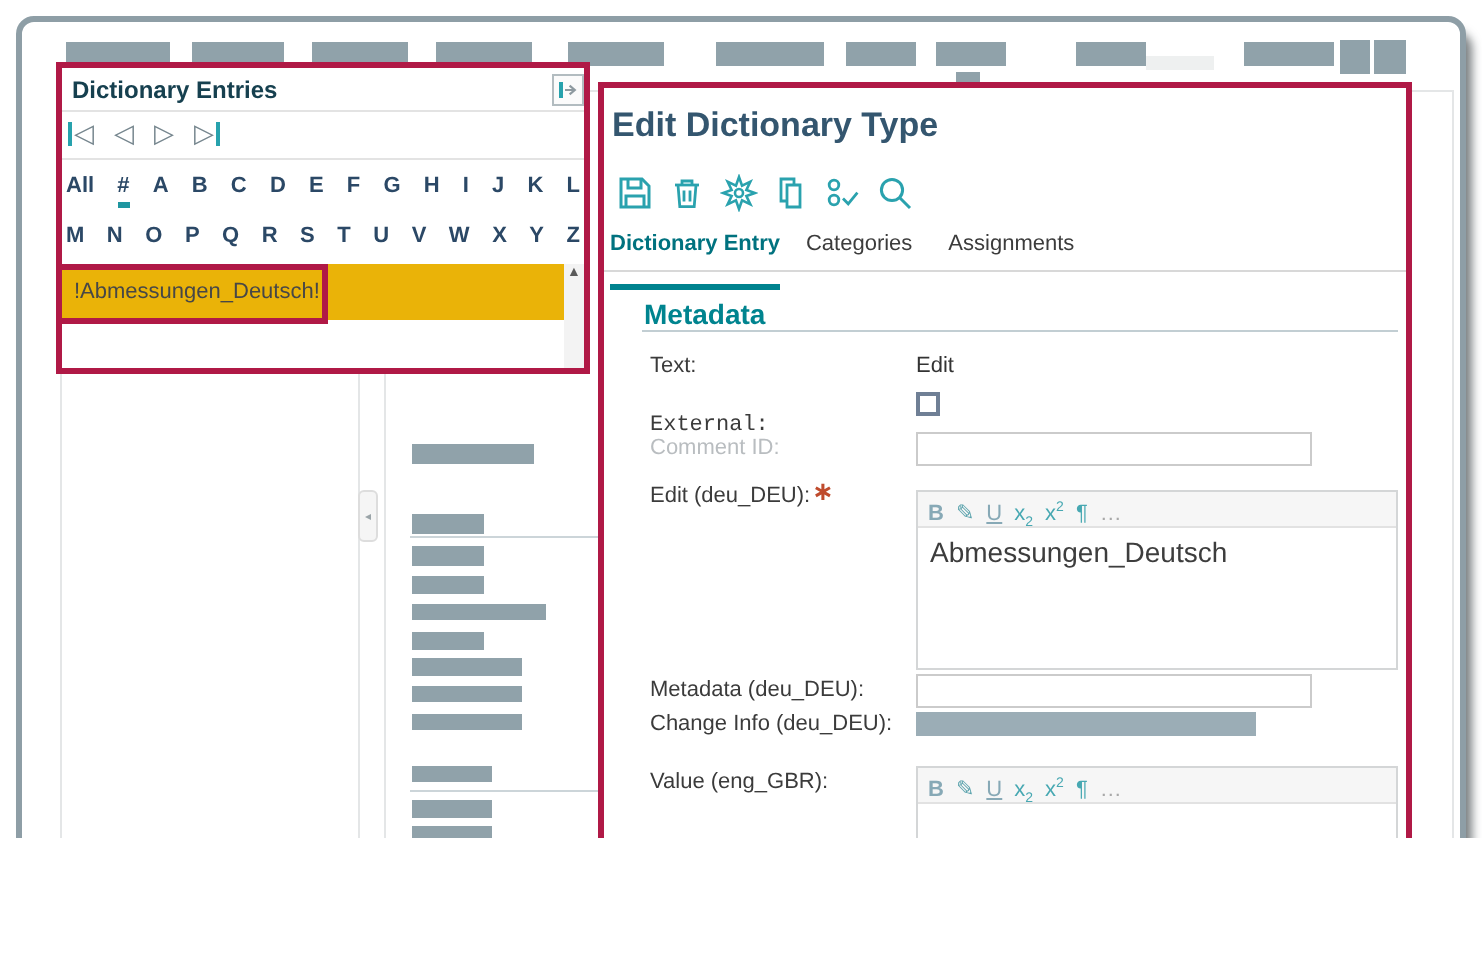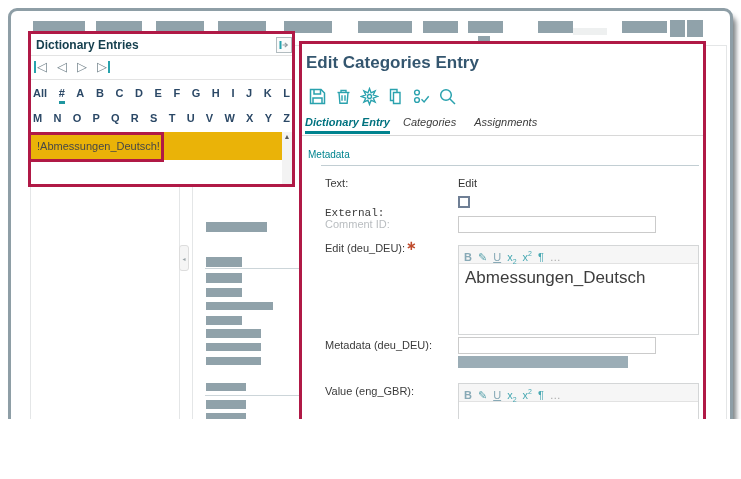--- a/index.html
+++ b/index.html
@@ -36,42 +36,42 @@
          text-align:center;color:#5a5a5a;font-size:7px;line-height:10px;}
   .entry-highlight{position:absolute;left:28px;top:132px;width:136px;height:30px;
          border:3px solid #b01946;box-sizing:border-box;z-index:6;}
   
   .edit-panel{position:absolute;left:299px;top:41px;width:407px;height:385px;background:#fff;
          border:3px solid #b01946;box-sizing:border-box;z-index:5;}
   .edit-title{position:absolute;left:4px;top:9px;font-size:17px;font-weight:bold;color:#34566f;}
   .etoolbar{position:absolute;left:6px;top:43px;display:flex;gap:7px;align-items:center;}
   .tool-btn{width:19px;height:19px;display:inline-flex;align-items:center;justify-content:center;cursor:default;}
   .tabbar{position:absolute;left:0;top:72px;width:401px;height:20px;border-bottom:1px solid #d8d8d8;box-sizing:border-box;}
-  .tab{display:inline-block;font-size:11px;color:#3c3c3c;margin-right:18px;padding-bottom:3px;cursor:default;font-style:italic;}
+  .tab{display:inline-block;font-size:11px;color:#3c3c3c;margin-right:18px;padding-bottom:14px;cursor:default;}
   .tab.active{font-weight:bold;color:#00727f;border-bottom:3px solid #00838f;margin-left:3px;margin-right:13px;}
-  .sect-title{position:absolute;left:6px;top:105px;font-size:10px;font-weight:normal;color:#00848f;}
+  .sect-title{position:absolute;left:20px;top:105px;font-size:14px;font-weight:bold;color:#00848f;}
   .sect-line{position:absolute;left:19px;top:121px;width:378px;height:1px;background:#c2ced3;}
   .flabel{position:absolute;left:23px;font-size:11px;color:#3b3b3b;}
   .flabel.dis{color:#b9bdc0;}
   .fvalue{position:absolute;left:156px;font-size:11px;color:#333;}
   .req{position:absolute;left:104px;top:194px;color:#bf4b2d;font-size:13px;font-weight:bold;}
   .chk{position:absolute;left:156px;top:152px;width:12px;height:12px;border:2px solid #6f7f95;
        background:#fff;appearance:none;-webkit-appearance:none;margin:0;}
   .tinput{position:absolute;left:156px;width:190px;height:15px;border:1px solid #cbcbcb;
        background:#fff;font-family:inherit;font-size:11px;padding:0 3px;box-sizing:content-box;}
   .rte{position:absolute;left:156px;width:241px;border:1px solid #d4d6d7;background:#fff;box-sizing:border-box;}
   .rte-toolbar{height:17px;line-height:16px;background:#f6f6f6;border-bottom:1px solid #e2e2e2;padding-left:5px;white-space:nowrap;}
   .rte-ic{margin-right:6px;font-size:11px;color:#87a9b6;cursor:default;}
   .rte-ic.b{font-weight:bold;}
   .rte-ic.u{text-decoration:underline;}
   .rte-ic.pen{color:#5ba3ad;}
   .rte-ic.t{color:#47a8b2;}
   .rte-ic.more{color:#a9a9a9;}
   .rte-ic sub,.rte-ic sup{font-size:7px;}
-  .rte-content{padding:4px 6px;font-size:17px;color:#3d3d3d;}
+  .rte-content{padding:4px 6px;font-size:14px;color:#3d3d3d;}
   .chg-block{position:absolute;left:156px;top:312px;width:170px;height:12px;background:#9badb6;}
 </style>
 </head>
 <body>
 
 <div id="canvas">
 
   <div class="frame"></div>
 
   <div class="base-panel" style="left:30px;top:45px;width:148px;height:398px;"></div>
@@ -128,21 +128,21 @@
         <span class="alpha">Y</span>
         <span class="alpha">Z</span>
       </div>
 
     <div class="entry-row">!Abmessungen_Deutsch!</div>
     <div class="vscroll">▲</div>
   </div>
   <div class="entry-highlight"></div>
 
   <div class="edit-panel">
-    <div class="edit-title">Edit Categories Entry</div>
+    <div class="edit-title">Edit Dictionary Type</div>
 
     <div class="etoolbar">
       <span class="tool-btn">
         <svg width="19" height="19" viewBox="0 0 19 19" fill="none" stroke="#2aa2ae" stroke-width="1.5">
           <path d="M2.5 2.5 h10.5 l3.5 3.5 v10.5 h-14 z"></path>
           <path d="M6 2.5 v4.5 h6.5 v-4.5"></path>
           <path d="M5 16.5 v-5.5 h9 v5.5"></path>
         </svg>
       </span>
       <span class="tool-btn">
@@ -197,20 +197,21 @@
     <div class="flabel" style="top:198px;">Edit (deu_DEU):</div>
     <div class="req">∗</div>
     <div class="rte" style="top:201px;height:90px;">
       <div class="rte-toolbar"><span class="rte-ic b">B</span><span class="rte-ic pen">✎</span><span class="rte-ic u">U</span><span class="rte-ic t">x<sub>2</sub></span><span class="rte-ic t">x<sup>2</sup></span><span class="rte-ic t">¶</span><span class="rte-ic more">…</span></div>
       <div class="rte-content">Abmessungen_Deutsch</div>
     </div>
 
     <div class="flabel" style="top:295px;">Metadata (deu_DEU):</div>
     <input class="tinput" style="top: 293px;" value="">
 
+    <div class="flabel" style="top:312px;">Change Info (deu_DEU):</div>
     <div class="chg-block"></div>
 
     <div class="flabel" style="top:341px;">Value (eng_GBR):</div>
     <div class="rte" style="top:339px;height:39px;">
       <div class="rte-toolbar"><span class="rte-ic b">B</span><span class="rte-ic pen">✎</span><span class="rte-ic u">U</span><span class="rte-ic t">x<sub>2</sub></span><span class="rte-ic t">x<sup>2</sup></span><span class="rte-ic t">¶</span><span class="rte-ic more">…</span></div>
       <div class="rte-content"></div>
     </div>
   </div>
 
 <div class="ph" style="left: 33px; top: 21px; width: 52px; height: 12px;"></div>

